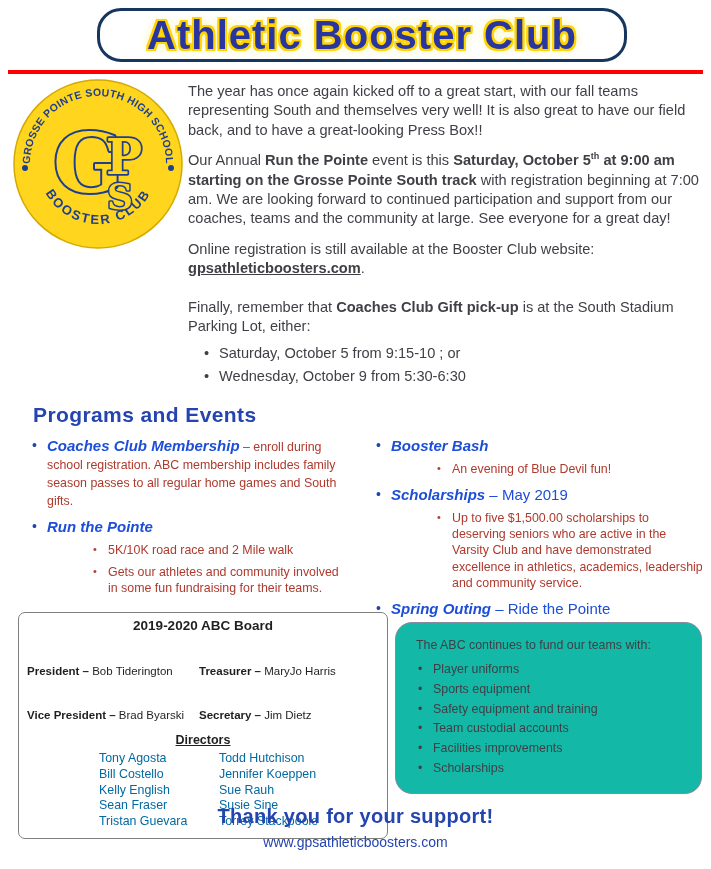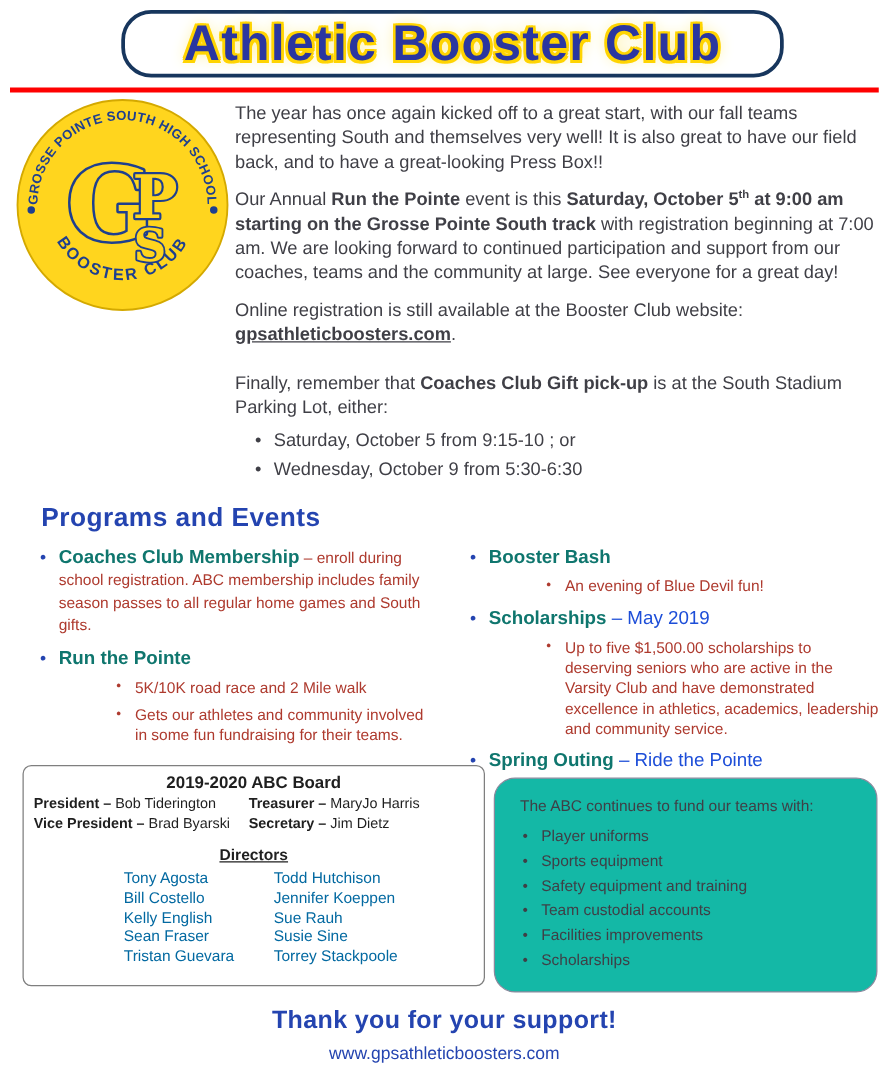--- a/index.html
+++ b/index.html
@@ -46,37 +46,37 @@
   
   .prog-heading {
     position:absolute; left:33px; top:403px;
     font-size:21px; font-weight:700; color:#2444b0; letter-spacing:0.4px;
   }
   .programs { position:absolute; left:30px; top:437px; width:674px; display:flex; }
   .prog-col-left  { width:320px; }
   .prog-col-right { width:330px; margin-left:24px; }
   .prog-item { position:relative; padding-left:17px; margin-bottom:9px; }
   .prog-item > .blt { position:absolute; left:2px; top:0; color:#2444b0; font-size:14px; }
-  .prog-title { font-size:15px; font-weight:700; color:#0f766e; }
+  .prog-title { font-size:15px; font-weight:700; color:#1d4ed8;font-style:italic; }
   .prog-desc-red  { font-size:12.4px; color:#ae3a2e; }
   .prog-desc-blue { font-size:15px; color:#1d4ed8; }
   .prog-sub { position:relative; margin-left:44px; padding-left:17px; margin-top:6px;
               font-size:12.4px; line-height:1.3; color:#ae3a2e; }
   .prog-sub .blt { position:absolute; left:2px; top:0; font-size:11px; color:#ae3a2e; }
 
   
   .board-box {
     position:absolute; left:18px; top:612px; width:370px; min-height:177px;
     border:1.5px solid #7f7f7f; border-radius:7px; background:#fff;
     padding:5px 8px 8px 8px; color:#1f1f1f;
   }
   .board-title { text-align:center; font-size:13.5px; font-weight:700; margin-bottom:3px; }
   .officers { display:grid; grid-template-columns:172px 1fr; font-size:11.5px; line-height:1.35; }
   .officers b { font-weight:700; }
-  .officers div { white-space:nowrap; }
+  .officers div { white-space:nowrap;margin-top:28px; }
   .directors-label { text-align:center; font-size:12.5px; font-weight:700;
                      text-decoration:underline; margin:10px 0 4px 0; }
   .dir-grid { display:grid; grid-template-columns:120px 1fr; margin-left:72px;
               font-size:12.4px; line-height:1.27; color:#0369a1; }
 
   
   .fund-box {
     position:absolute; left:395px; top:622px; width:307px; min-height:166px;
     border:1.5px solid #8a8a9e; border-radius:17px; background:#14b8a6;
     padding:15px 18px 12px 20px; font-size:12.4px; color:#3f3f46;

